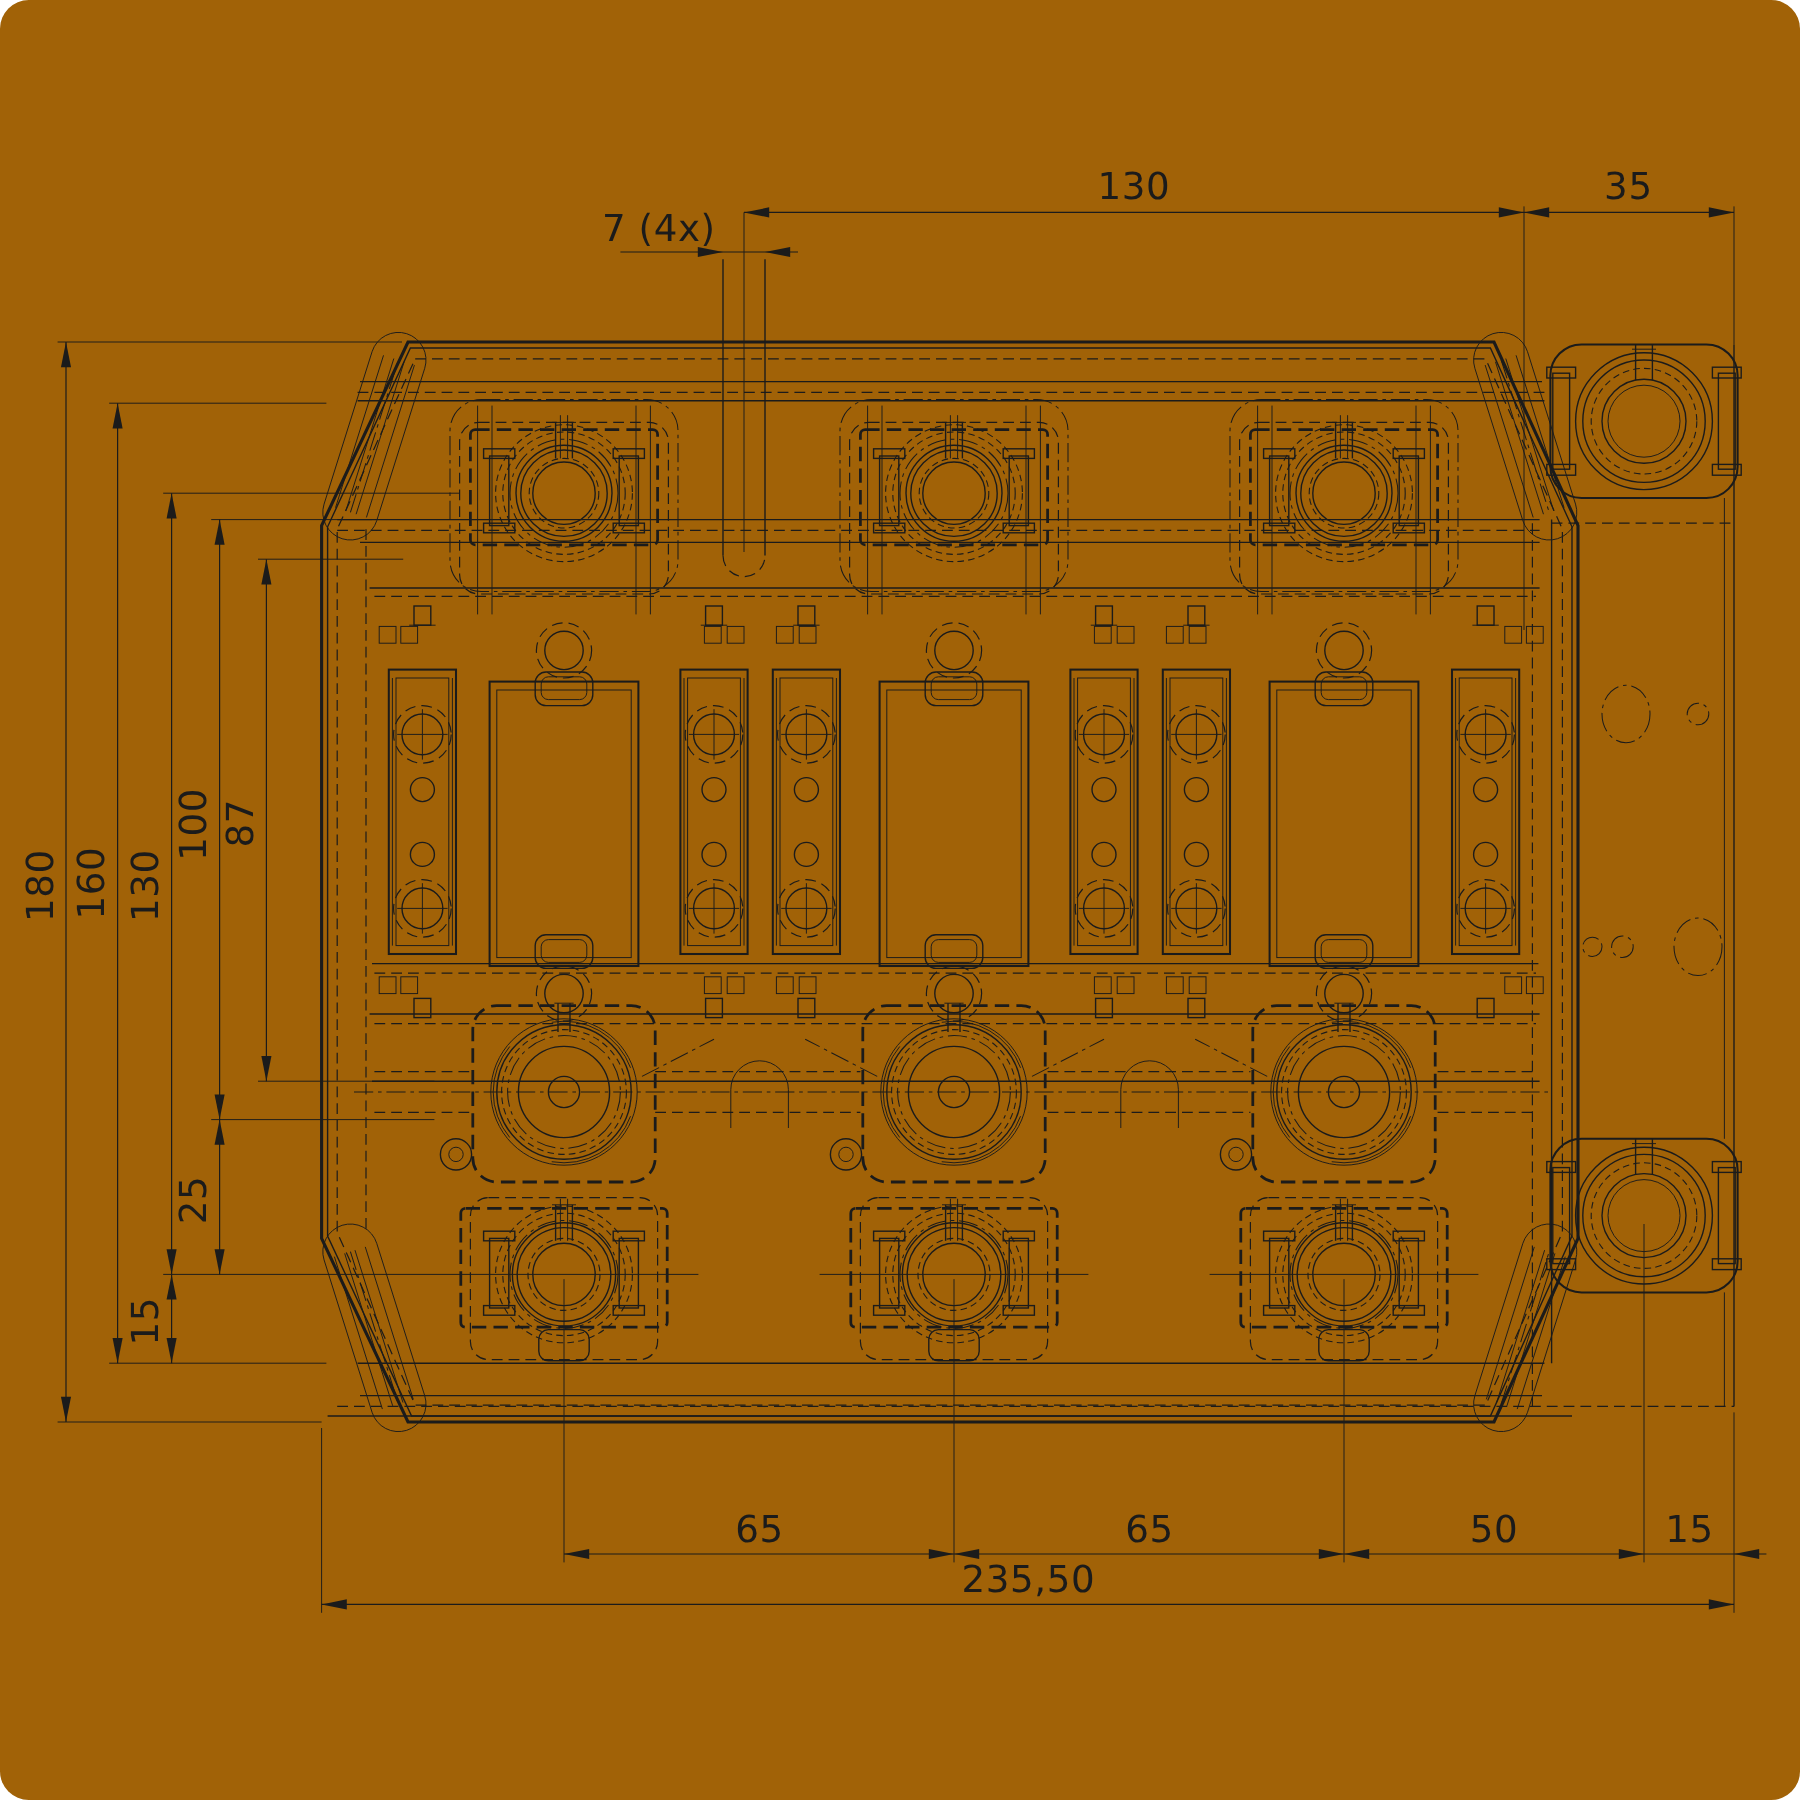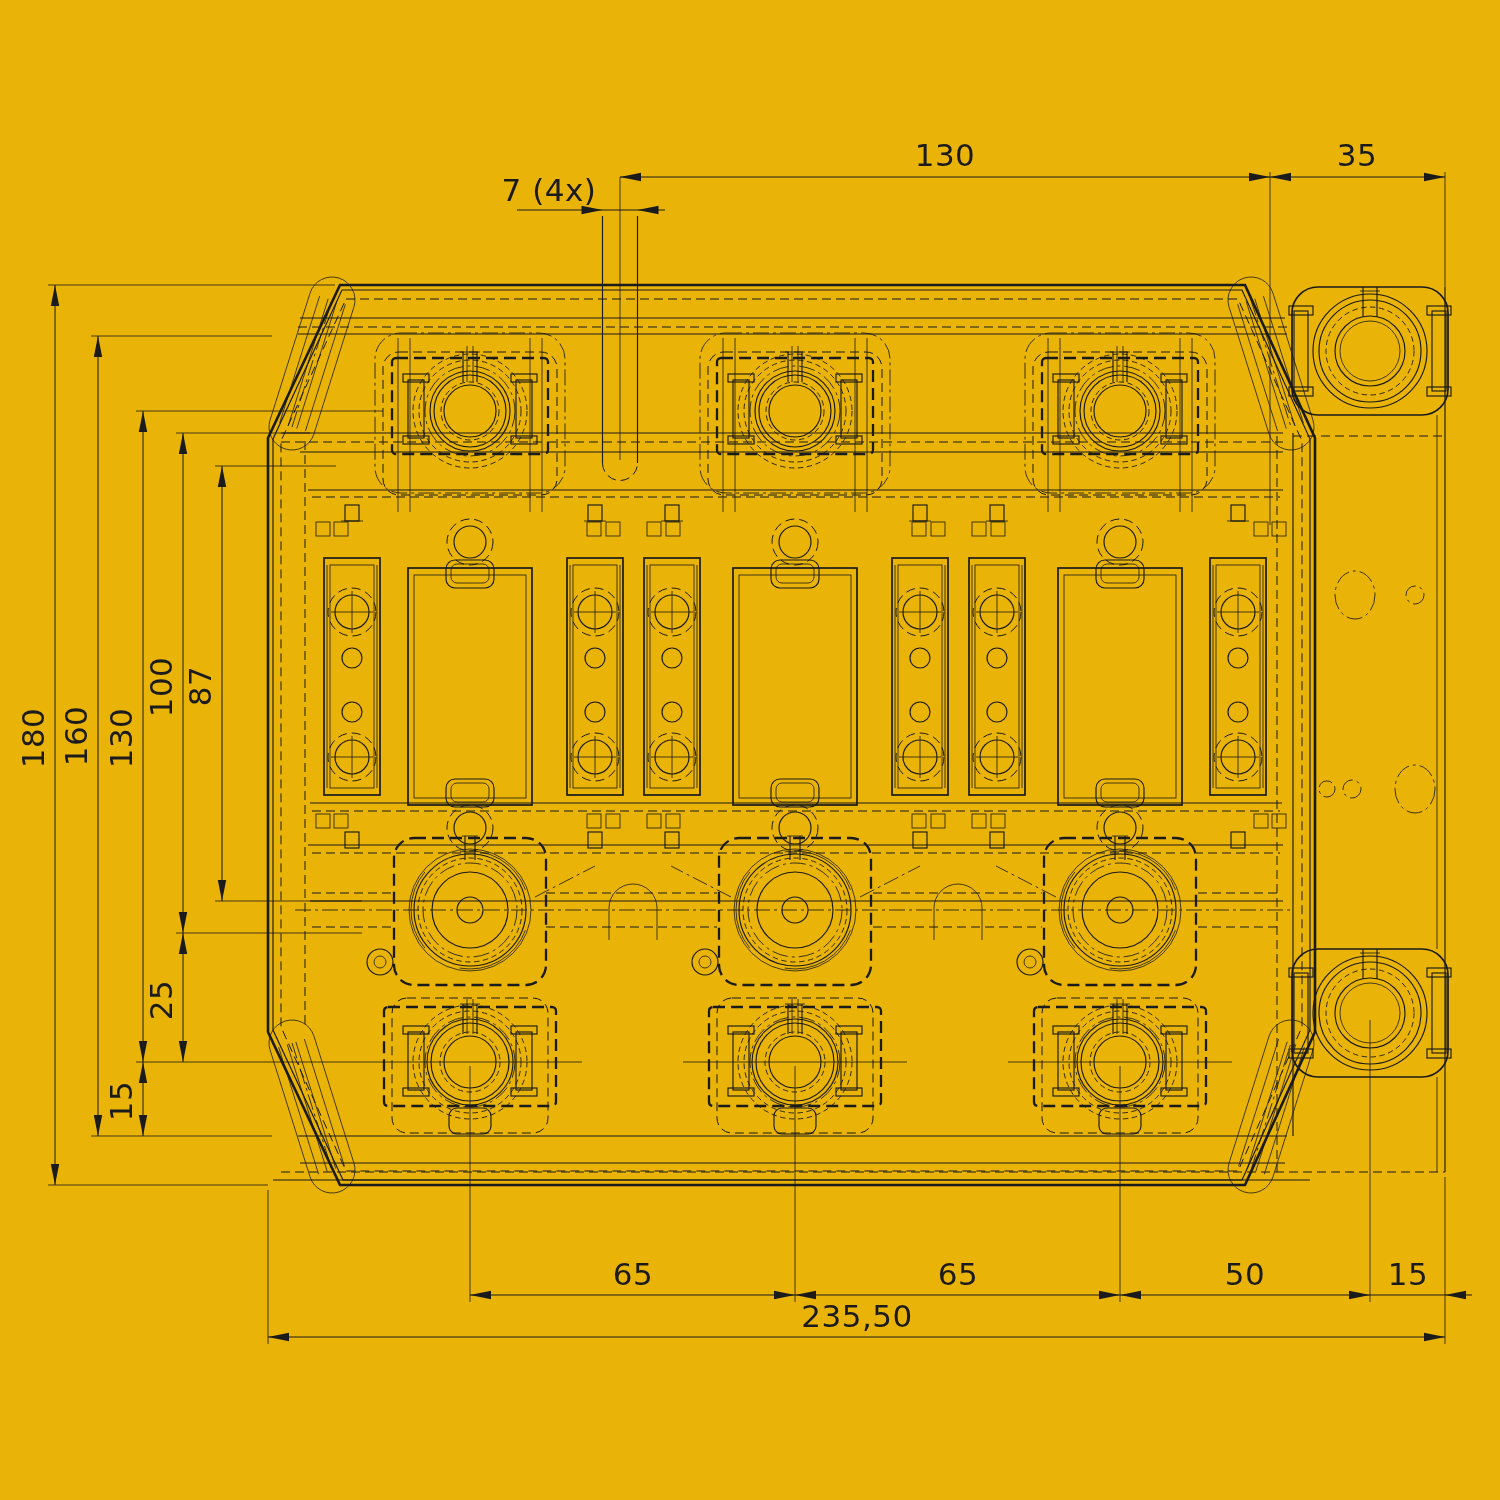--- a/index.html
+++ b/index.html
@@ -1,17 +1,17 @@
 <!DOCTYPE html>
 <html><head>
 <meta charset="utf-8">
 <style>
   html,body{margin:0;padding:0;background:#fff;}
-  .stage{width:1500px;height:1500px;background:#eab308;position:relative;overflow:hidden;
-         font-family:"DejaVu Sans", sans-serif;}
+  .stage{width:1500px;height:1500px;background:#a16207;position:relative;overflow:hidden;
+         font-family:"DejaVu Sans", sans-serif;border-radius:24px;}
   svg{position:absolute;left:0;top:0;}
   
   .H  {stroke:#1b1b1b;fill:none;stroke-width:2.6;}
   .m  {stroke:#1b1b1b;fill:none;stroke-width:1.7;}
   .s  {stroke:#1b1b1b;fill:none;stroke-width:1.15;}
   .t  {stroke:#1b1b1b;fill:none;stroke-width:0.8;}
   .dim{stroke:#1b1b1b;fill:none;stroke-width:1.0;}
   .d  {stroke:#1b1b1b;fill:none;stroke-width:1.0;stroke-dasharray:9 5;}
   .dsm{stroke:#1b1b1b;fill:none;stroke-width:0.9;stroke-dasharray:5.5 3.5;}
   .D  {stroke:#1b1b1b;fill:none;stroke-width:2.3;stroke-dasharray:12 6;}

